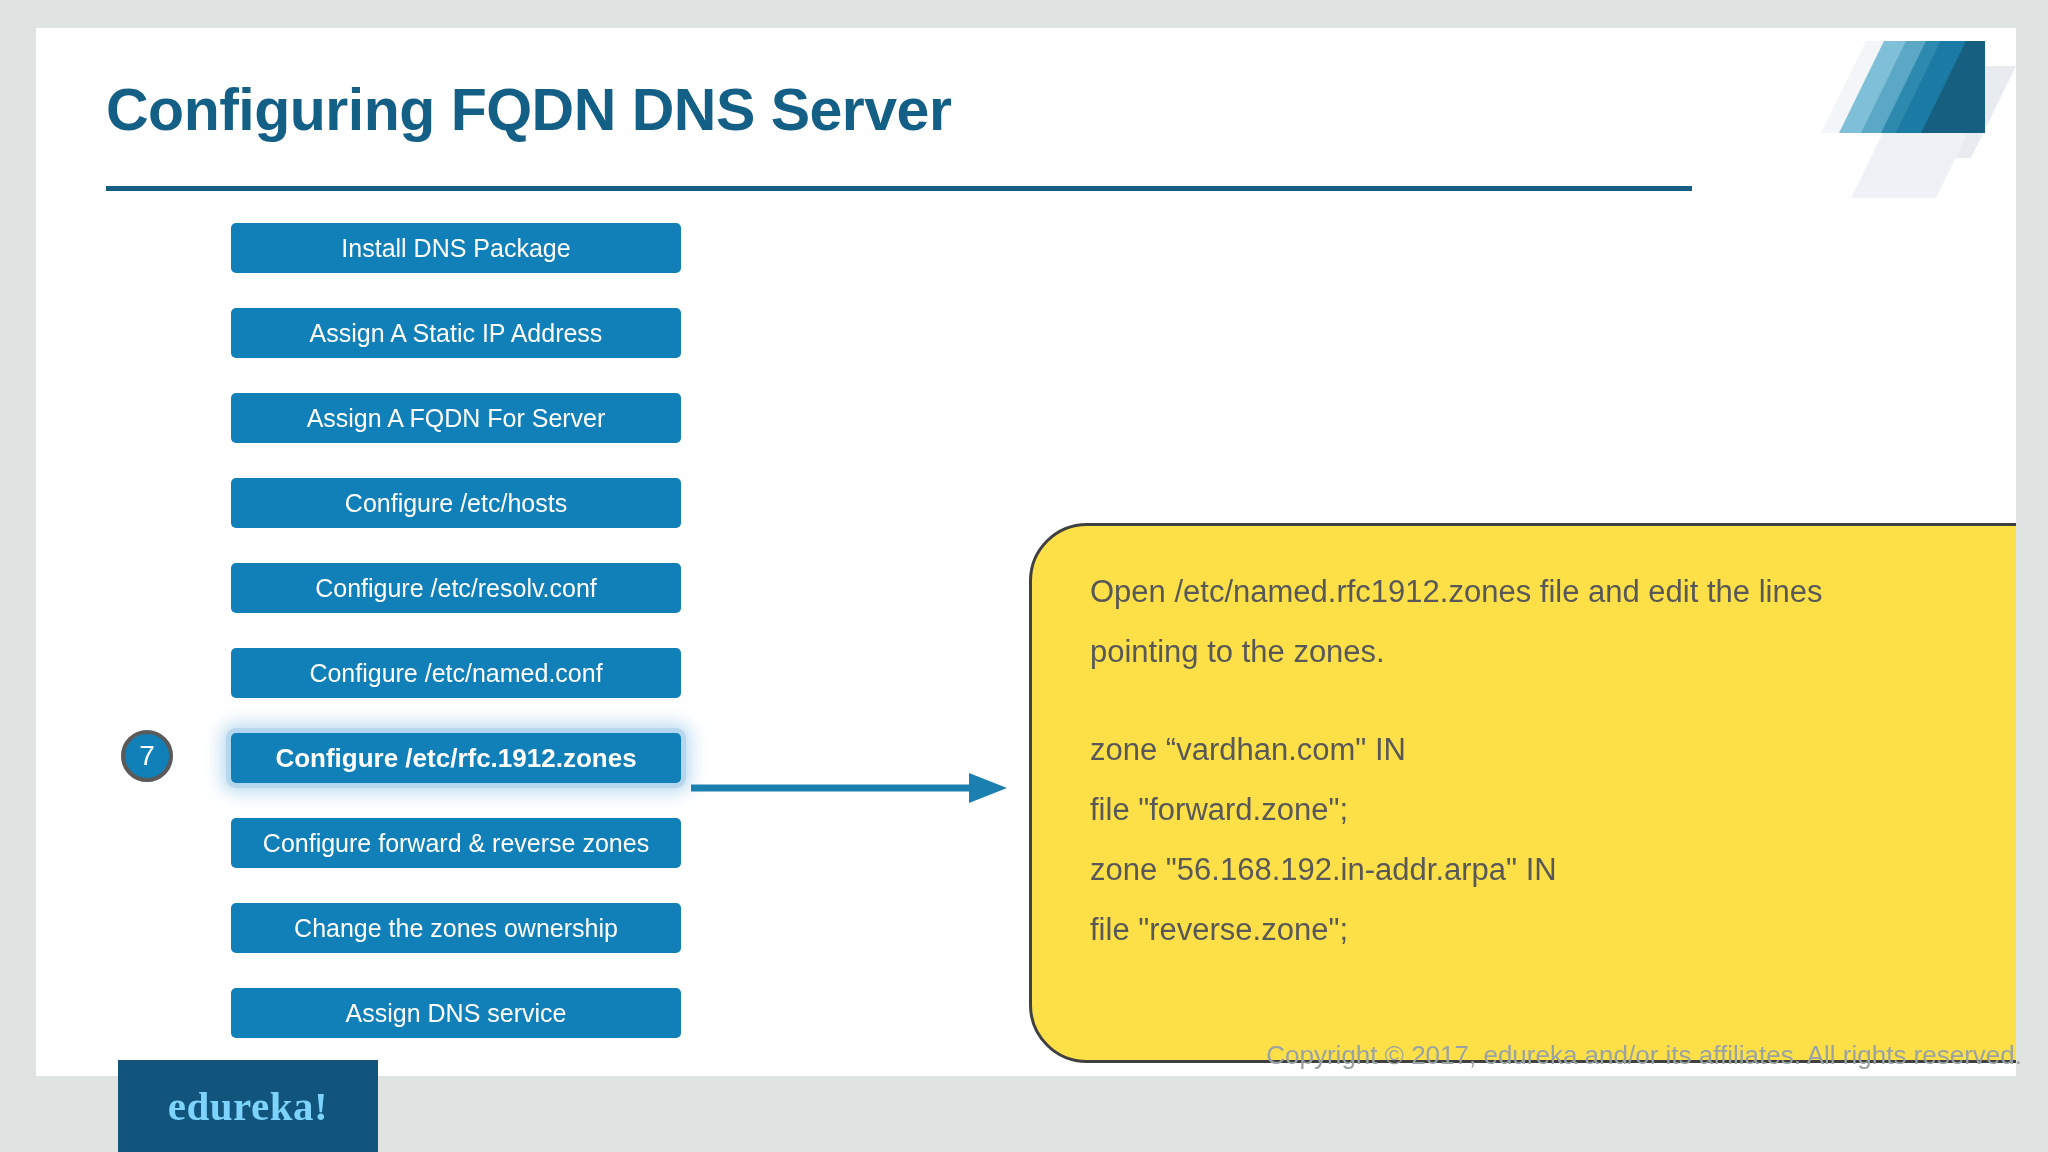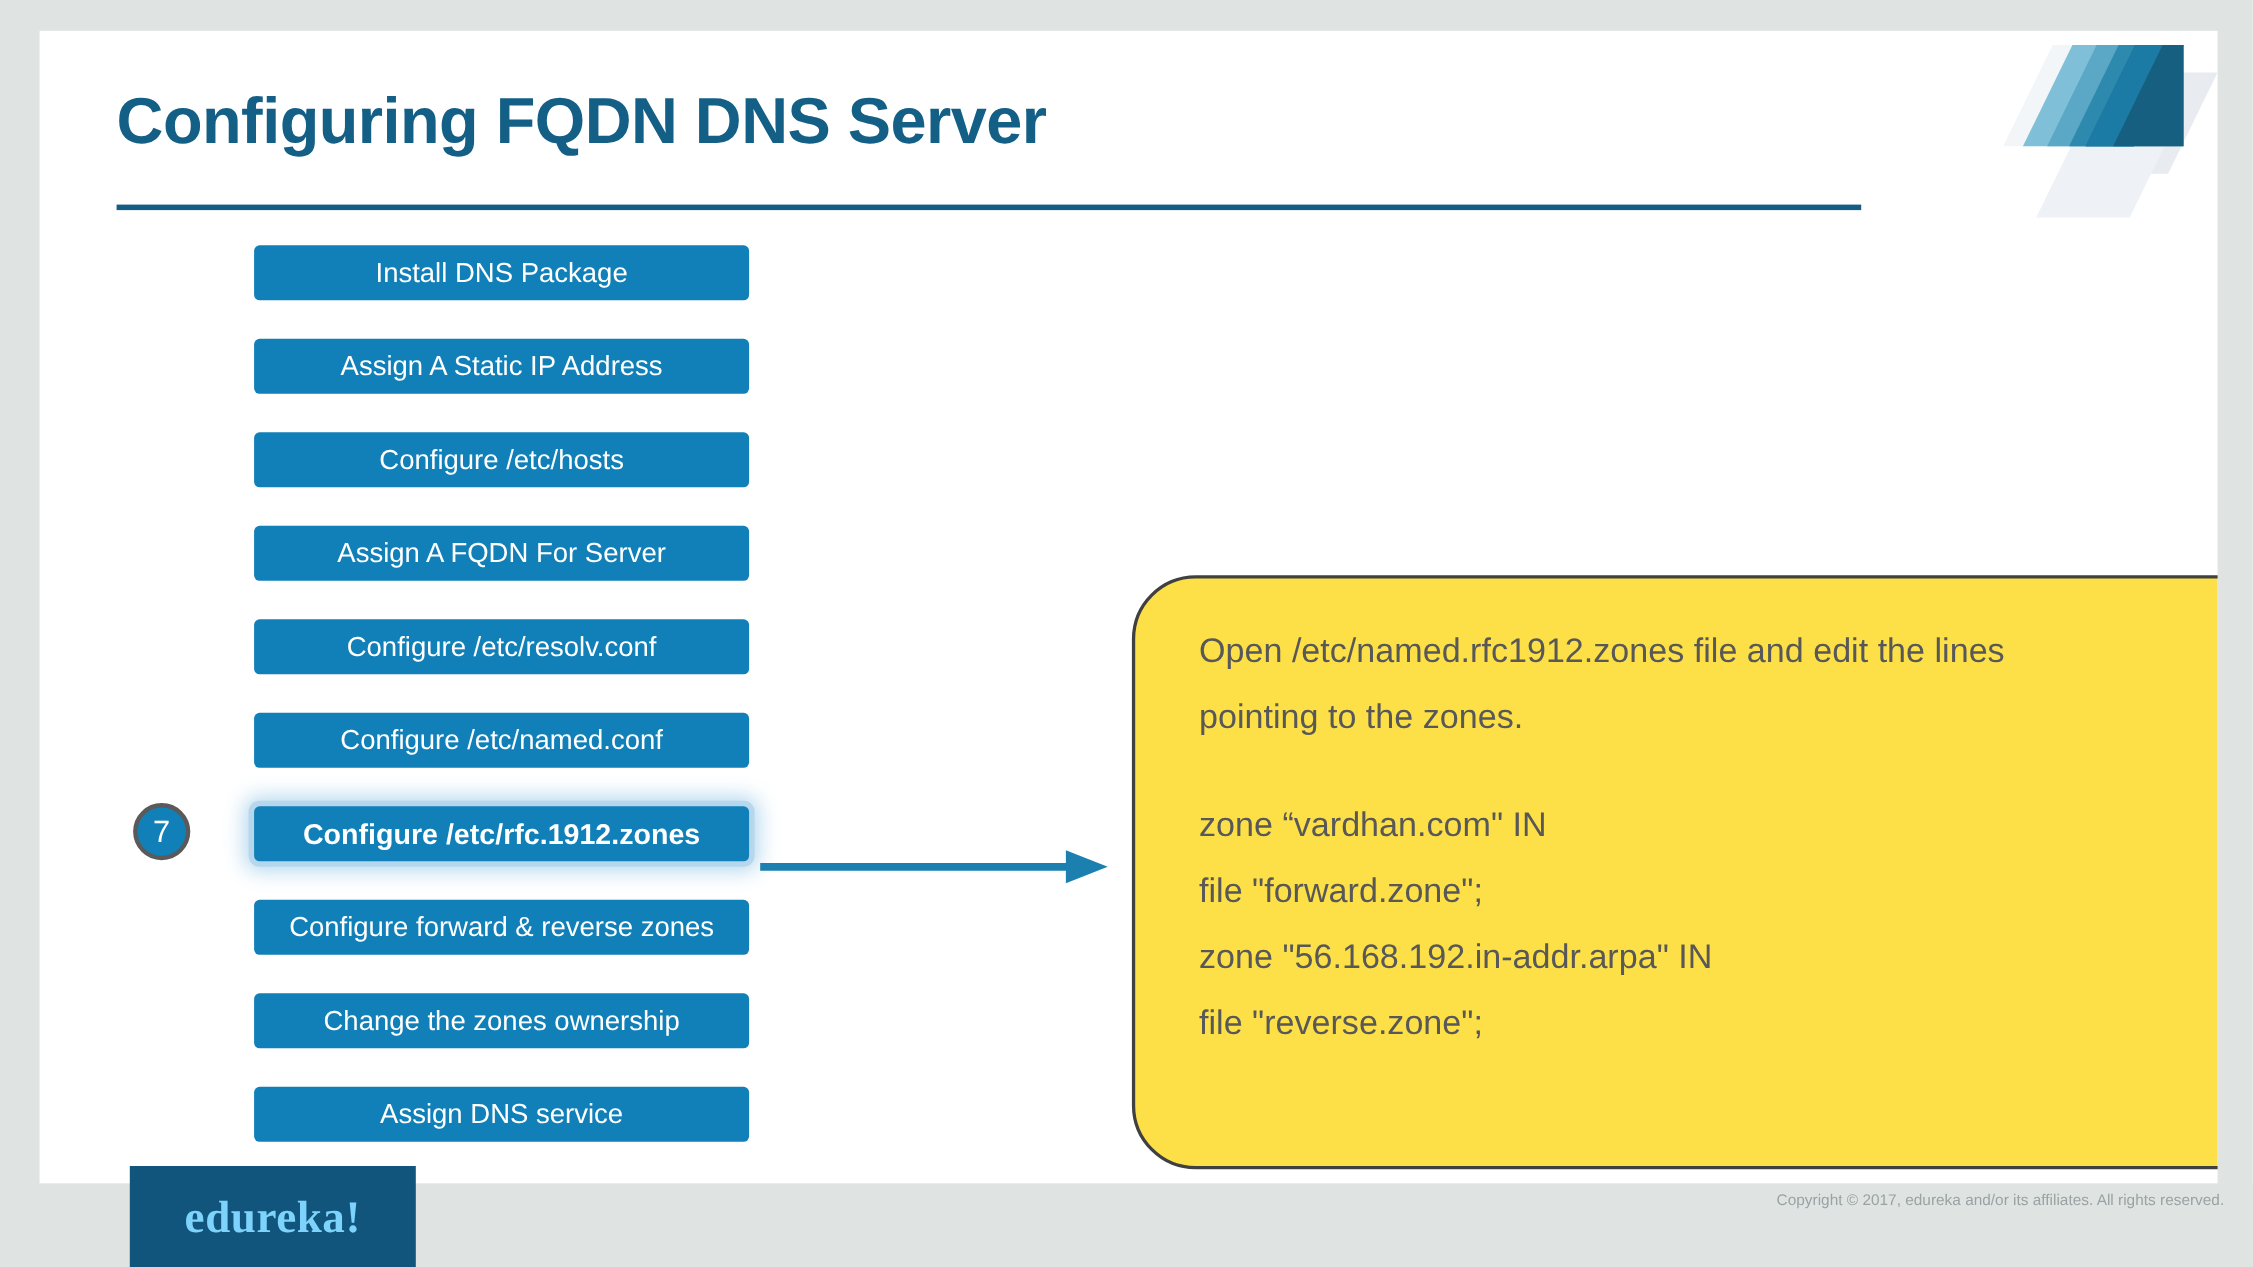--- a/index.html
+++ b/index.html
@@ -167,22 +167,22 @@
   #logo-text {
     color: #7dd3fc;
     font-family: "Liberation Serif", serif;
     font-size: 41px;
     font-weight: bold;
     letter-spacing: 0.5px;
   }
   #copyright {
     position: absolute;
     right: 26px;
-    top: 1082px;
-    font-size: 14px;
+    top: 1040px;
+    font-size: 26px;
     color: #9aa3a3;
     white-space: nowrap;
   }
 </style>
 </head>
 <body>
 
 <div id="slide">
 
   <svg id="deco" viewBox="0 0 250 170">
@@ -204,25 +204,25 @@
 
     <div class="step-row">
       <div class="step-btn">Install DNS Package</div>
     </div>
 
     <div class="step-row">
       <div class="step-btn">Assign A Static IP Address</div>
     </div>
 
     <div class="step-row">
+      <div class="step-btn">Assign A FQDN For Server</div>
+    </div>
+
+    <div class="step-row">
       <div class="step-btn">Configure /etc/hosts</div>
-    </div>
-
-    <div class="step-row">
-      <div class="step-btn">Assign A FQDN For Server</div>
     </div>
 
     <div class="step-row">
       <div class="step-btn">Configure /etc/resolv.conf</div>
     </div>
 
     <div class="step-row">
       <div class="step-btn">Configure /etc/named.conf</div>
     </div>
 

